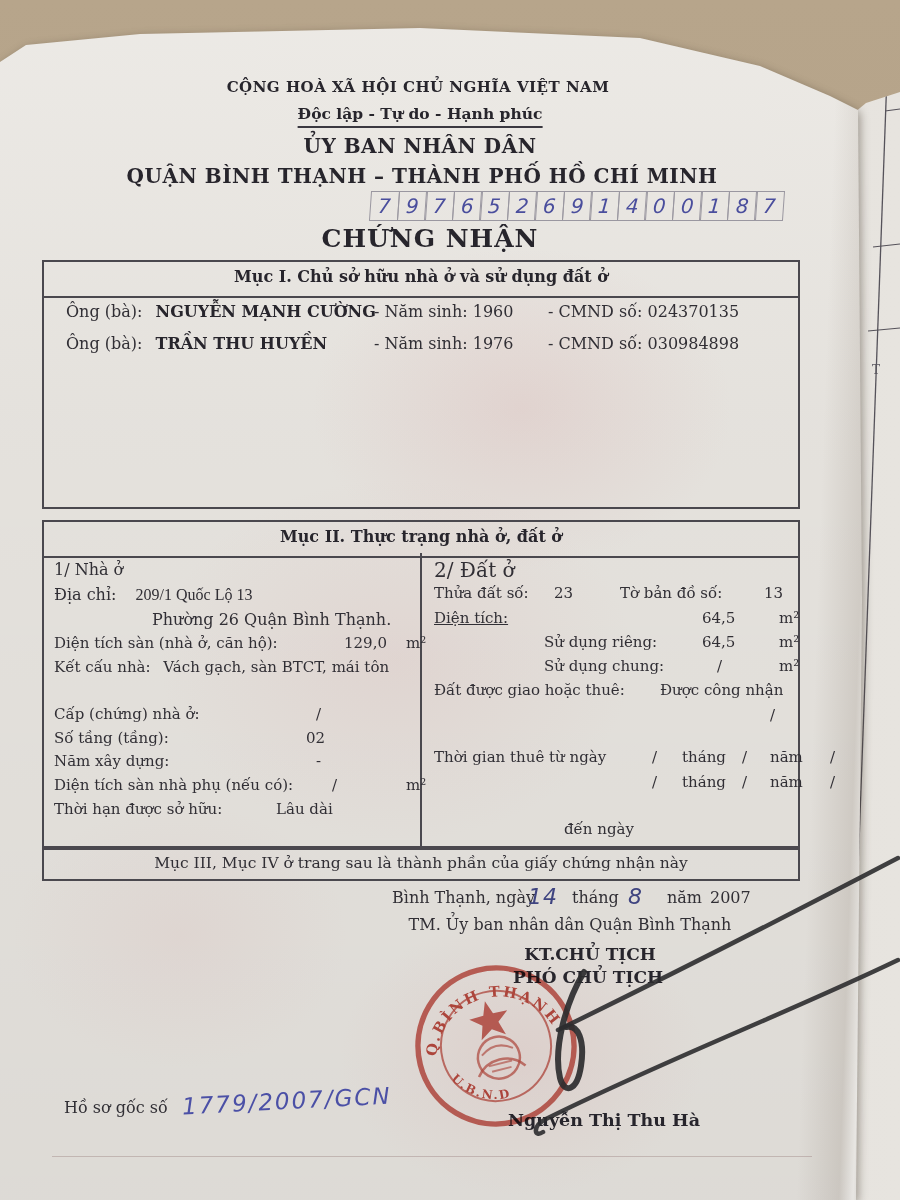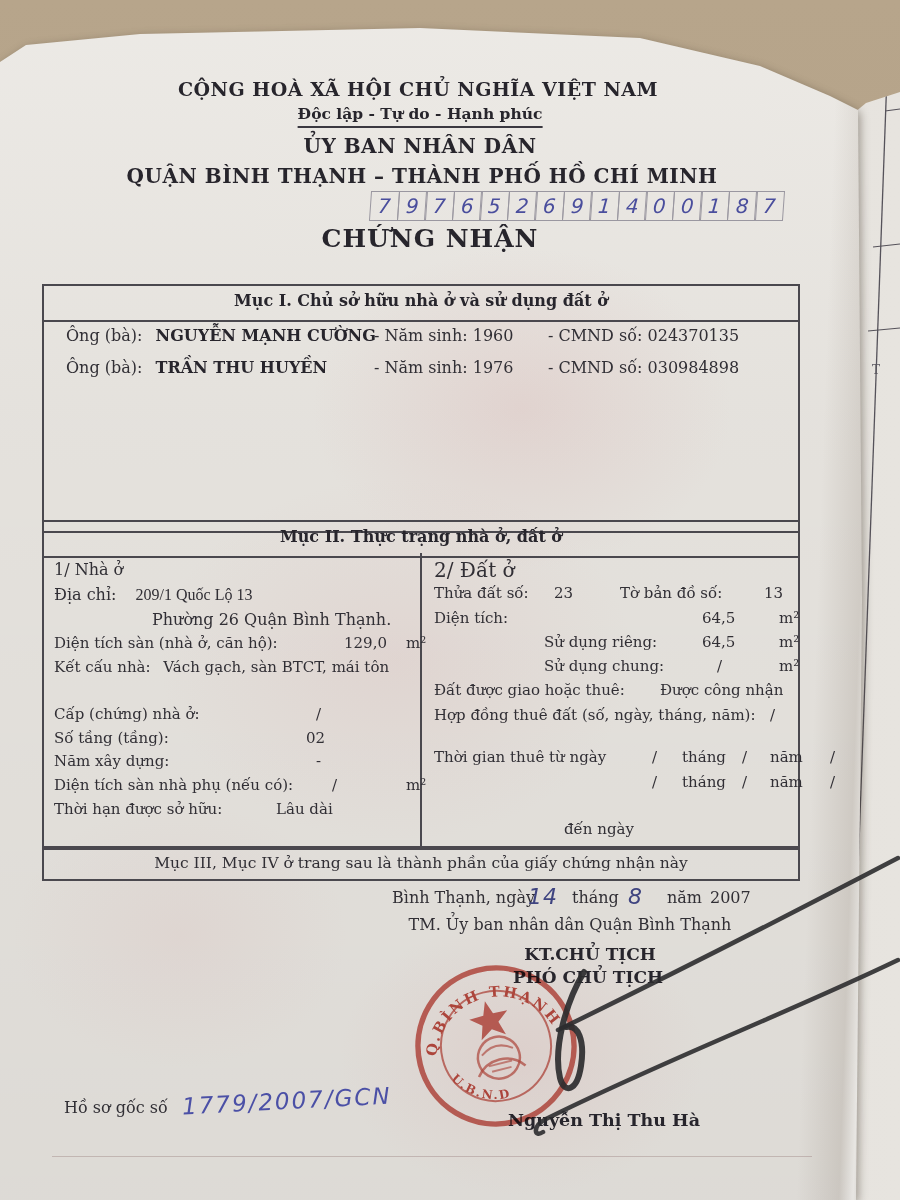--- a/index.html
+++ b/index.html
@@ -26,21 +26,21 @@
       radial-gradient(260px 200px at 58% 88%,rgba(210,158,158,.20),transparent 70%),
       radial-gradient(240px 190px at 20% 78%,rgba(210,158,158,.12),transparent 70%),
       linear-gradient(180deg,rgba(255,255,255,.16),rgba(0,0,0,.02) 35%,rgba(0,0,0,.05)),
       #e9e6e1;
   }
   .txt{position:absolute;color:#312f35;font-size:15px;white-space:nowrap;}
   .ctr{transform:translateX(-50%);}
   .b{font-weight:bold;color:#27252c;}
   .ink{font-family:"DejaVu Sans","Liberation Sans",sans-serif;font-style:italic;color:#4a4e9d;}
   
-  .h-nat{font-size:19px;letter-spacing:.5px;}
+  .h-nat{font-size:15px;letter-spacing:.5px;}
   .h-motto{font-size:15.5px;border-bottom:2px solid #3a3840;padding-bottom:3px;}
   .h-org{font-size:20px;letter-spacing:.5px;}
   .h-cert{font-size:25px;letter-spacing:1px;}
   
   .digit-row{position:absolute;left:371px;top:191px;display:flex;}
   .digit-cell{
     width:26.5px;height:28px;border:1px solid #9a97a0;margin-left:-1px;
     display:flex;align-items:center;justify-content:center;
     font-size:20px;transform:skewX(-4deg);
   }
@@ -91,21 +91,21 @@
     <span class="digit-cell ink">4</span>
     <span class="digit-cell ink">0</span>
     <span class="digit-cell ink">0</span>
     <span class="digit-cell ink">1</span>
     <span class="digit-cell ink">8</span>
     <span class="digit-cell ink">7</span>
   </div>
 
   <div class="txt ctr b h-cert" style="left:430px;top:224px;">CHỨNG NHẬN</div>
 
-  <div class="box" style="left:42px;top:284px;width:754px;height:245px;">
+  <div class="box" style="left:42px;top:260px;width:754px;height:245px;">
     <div class="box-title">Mục I. Chủ sở hữu nhà ở và sử dụng đất ở</div>
     <div class="txt" style="left:22px;top:40px;width:710px;font-size:16px;">
       <span class="lbl">Ông (bà):</span>
       <span class="b" style="margin-left:8px;">NGUYỄN MẠNH CƯỜNG</span>
       <span style="position:absolute;left:308px;"><span>- Năm sinh:</span> <span>1960</span></span>
       <span style="position:absolute;left:482px;"><span>- CMND số:</span> <span>024370135</span></span>
     </div>
     <div class="txt" style="left:22px;top:72px;width:710px;font-size:16px;">
       <span class="lbl">Ông (bà):</span>
       <span class="b" style="margin-left:8px;">TRẦN THU HUYỀN</span>
@@ -155,41 +155,40 @@
       <span style="position:absolute;left:222px;text-align:center;">Lâu dài</span>
     </div>
 
     <div class="txt" style="left:390px;top:36px;font-size:20px;">2/ Đất ở</div>
     <div class="txt" style="left:390px;top:62px;width:360px;">
       <span>Thửa đất số:</span>
       <span style="position:absolute;left:120px;">23</span>
       <span style="position:absolute;left:186px;">Tờ bản đồ số:</span>
       <span style="position:absolute;left:330px;">13</span>
     </div>
-    <div class="txt" style="left:390px;top:87px;width:360px;">
+    <div class="txt" style="left:390px;top:87px;width:360px;text-decoration:underline;">
       <span>Diện tích:</span>
       <span style="position:absolute;left:268px;">64,5</span>
       <span style="position:absolute;left:345px;">m²</span>
     </div>
     <div class="txt" style="left:390px;top:111px;width:360px;">
       <span style="position:absolute;left:110px;">Sử dụng riêng:</span>
       <span style="position:absolute;left:268px;">64,5</span>
       <span style="position:absolute;left:345px;">m²</span>
     </div>
     <div class="txt" style="left:390px;top:135px;width:360px;">
       <span style="position:absolute;left:110px;">Sử dụng chung:</span>
       <span style="position:absolute;left:283px;">/</span>
       <span style="position:absolute;left:345px;">m²</span>
     </div>
     <div class="txt" style="left:390px;top:159px;width:360px;">
       <span>Đất được giao hoặc thuê:</span>
       <span style="position:absolute;left:226px;">Được công nhận</span>
     </div>
     <div class="txt" style="left:390px;top:184px;width:360px;">
-      <span>Hợp đồng thuê đất (số, ngày, tháng, năm):</span>
       <span style="position:absolute;left:336px;">/</span>
     </div>
     <div class="txt" style="left:390px;top:226px;width:360px;">
       <span>Thời gian thuê từ ngày</span>
       <span style="position:absolute;left:218px;">/</span>
       <span style="position:absolute;left:248px;">tháng</span>
       <span style="position:absolute;left:308px;">/</span>
       <span style="position:absolute;left:336px;">năm</span>
       <span style="position:absolute;left:396px;">/</span>
     </div>

